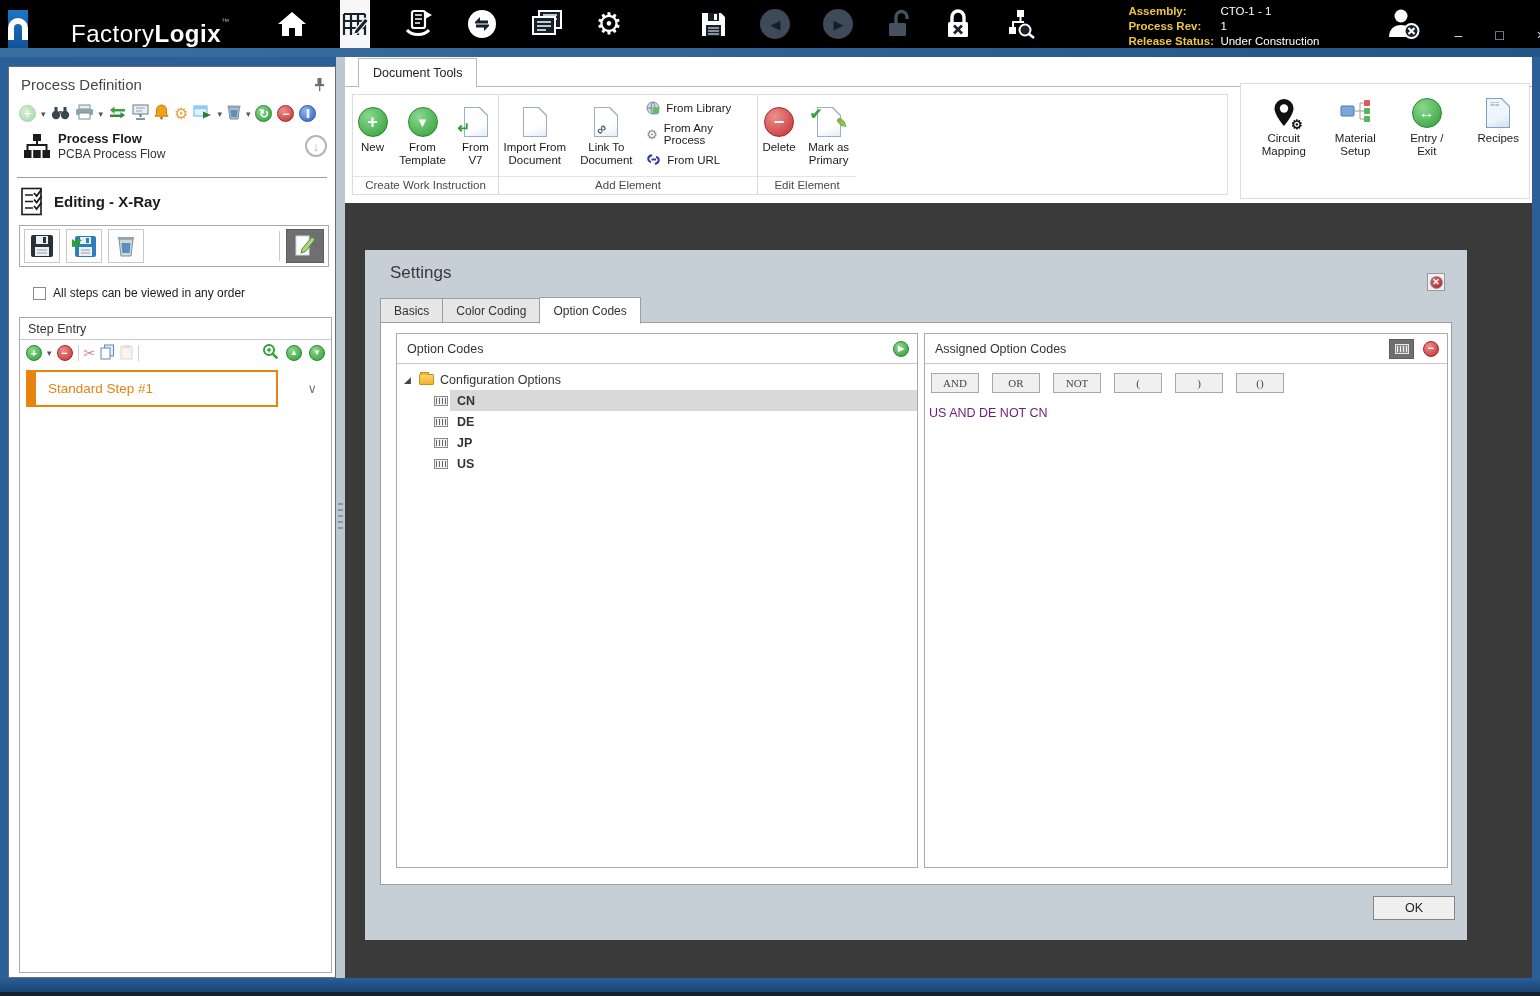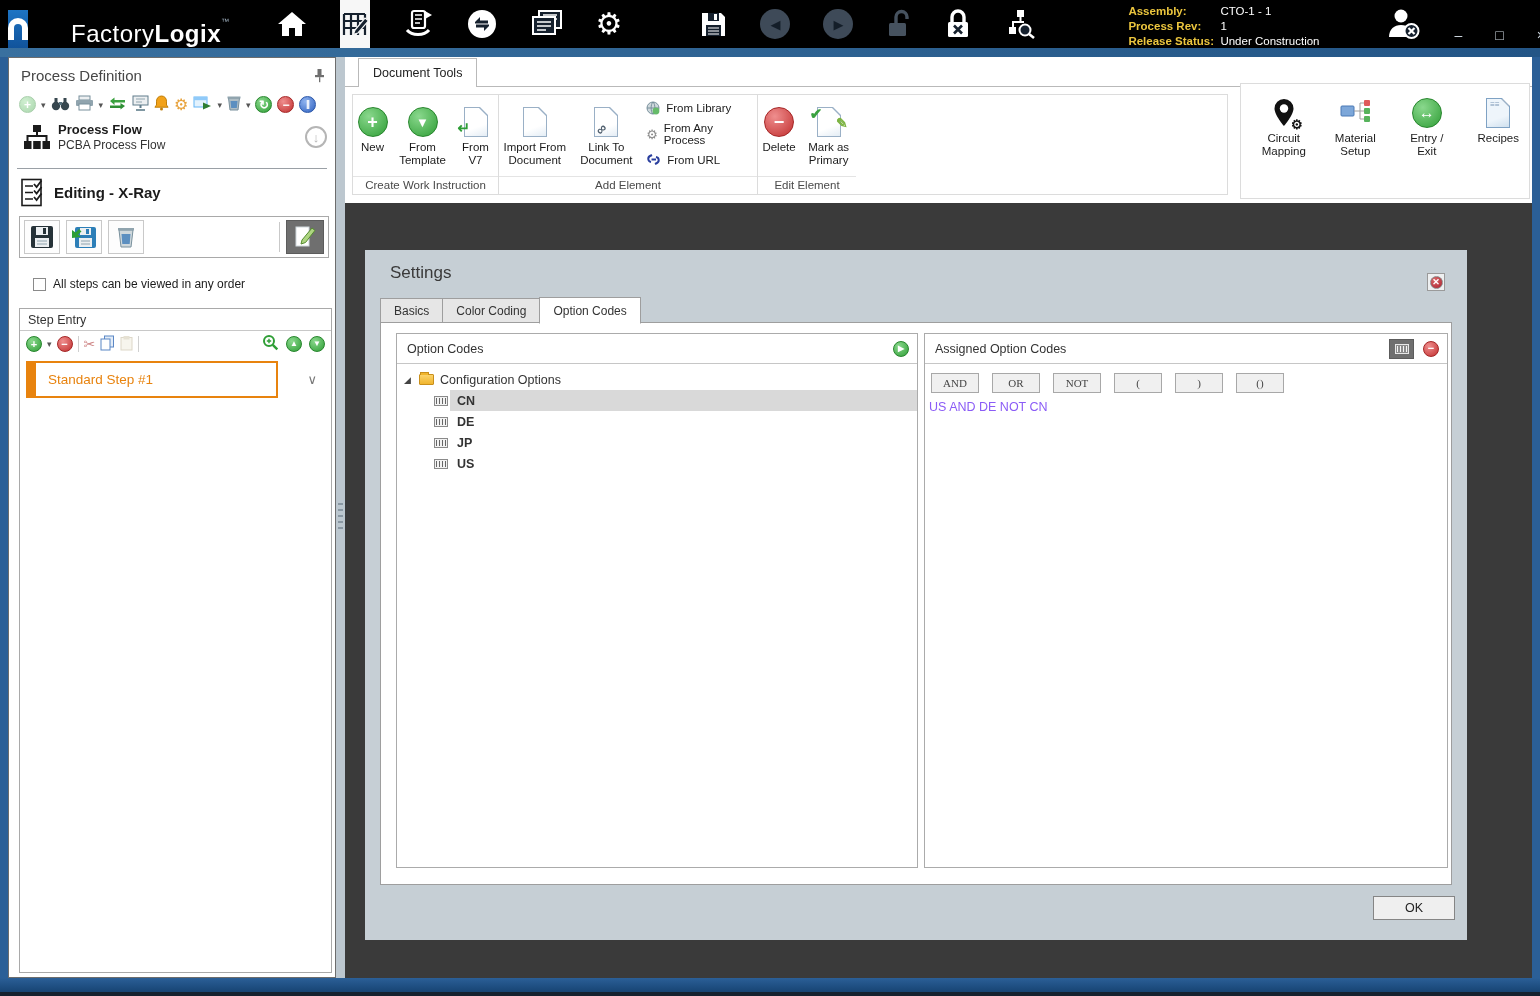--- a/index.html
+++ b/index.html
@@ -30,21 +30,21 @@
   .spacer { flex:1; }
 
   
   #accent { position:absolute; top:48px; left:0; width:100%; height:9px;
     background:linear-gradient(90deg,#39709f,#235586); }
   #bottombar { position:absolute; bottom:0; left:0; width:100%; height:18px;
     background:linear-gradient(#2b5f97,#174473); border-bottom:4px solid #16212e; }
   #content { position:absolute; top:57px; left:8px; right:8px; bottom:18px; display:flex; }
 
   
-  #leftpanel { width:328px; background:#fff; border:1px solid #6d6d6d; position:relative; }
+  #leftpanel { width:328px; background:#fff; border:1px solid #6d6d6d; position:relative;margin-top:9px; }
   .lp-title { position:absolute; top:9px; left:12px; font-size:15px; color:#474747; }
   .lp-pin { position:absolute; top:10px; right:10px; }
   .lp-toolbar { position:absolute; top:37px; left:10px; display:flex; align-items:center; gap:5px; }
   .pf-row { position:absolute; top:64px; left:14px; right:8px; display:flex; align-items:center; }
   .pf-text { margin-left:8px; }
   .pf-title { font-weight:700; font-size:13px; color:#1b1b1b; }
   .pf-sub { font-size:12px; color:#333; margin-top:1px; }
   .circ-outline { width:22px; height:22px; border:2px solid #b5b5b5; border-radius:50%; color:#b5b5b5;
     display:flex; align-items:center; justify-content:center; font-size:13px; margin-left:auto; }
   .lp-sep { position:absolute; top:110px; left:8px; right:8px; height:1px; background:#9aa0a6; }
@@ -156,21 +156,21 @@
   .folder { width:15px; height:11px; background:linear-gradient(#fbd36b,#f0b52e); border:1px solid #c98f1b;
     border-radius:1px; position:relative; margin:0 6px 0 5px; }
   .folder::before { content:""; position:absolute; top:-3px; left:0; width:7px; height:2px;
     background:#f0b52e; border:1px solid #c98f1b; border-bottom:none; }
   .leafrow .barcode { margin-left:37px; }
   .leafrow .lab { margin-left:9px; font-weight:700; }
   .leafrow.selected { background:linear-gradient(90deg,#fff 53px,#d9d9d9 53px); }
   .ops { display:flex; gap:13px; padding:9px 0 0 6px;font-family:Liberation Serif, serif; }
   .opbtn { width:48px; height:20px; background:#f0f0f0; border:1px solid #a8a8a8; font-size:11px;
     color:#444; display:flex; align-items:center; justify-content:center; cursor:pointer; }
-  .expr { margin:7px 0 0 4px; font-size:12.5px; color:#8b5cf6; }
+  .expr { margin:13px 0 0 4px; font-size:12.5px; color:#701a75; }
   .okbtn { position:absolute; right:12px; bottom:20px; width:82px; height:24px; background:#efefef;
     border:1px solid #858585; font-size:12.5px; color:#222; display:flex; align-items:center;
     justify-content:center; cursor:pointer; }
 </style>
 </head>
 <body>
 
 <div id="window">
 
   <header id="topbar">

